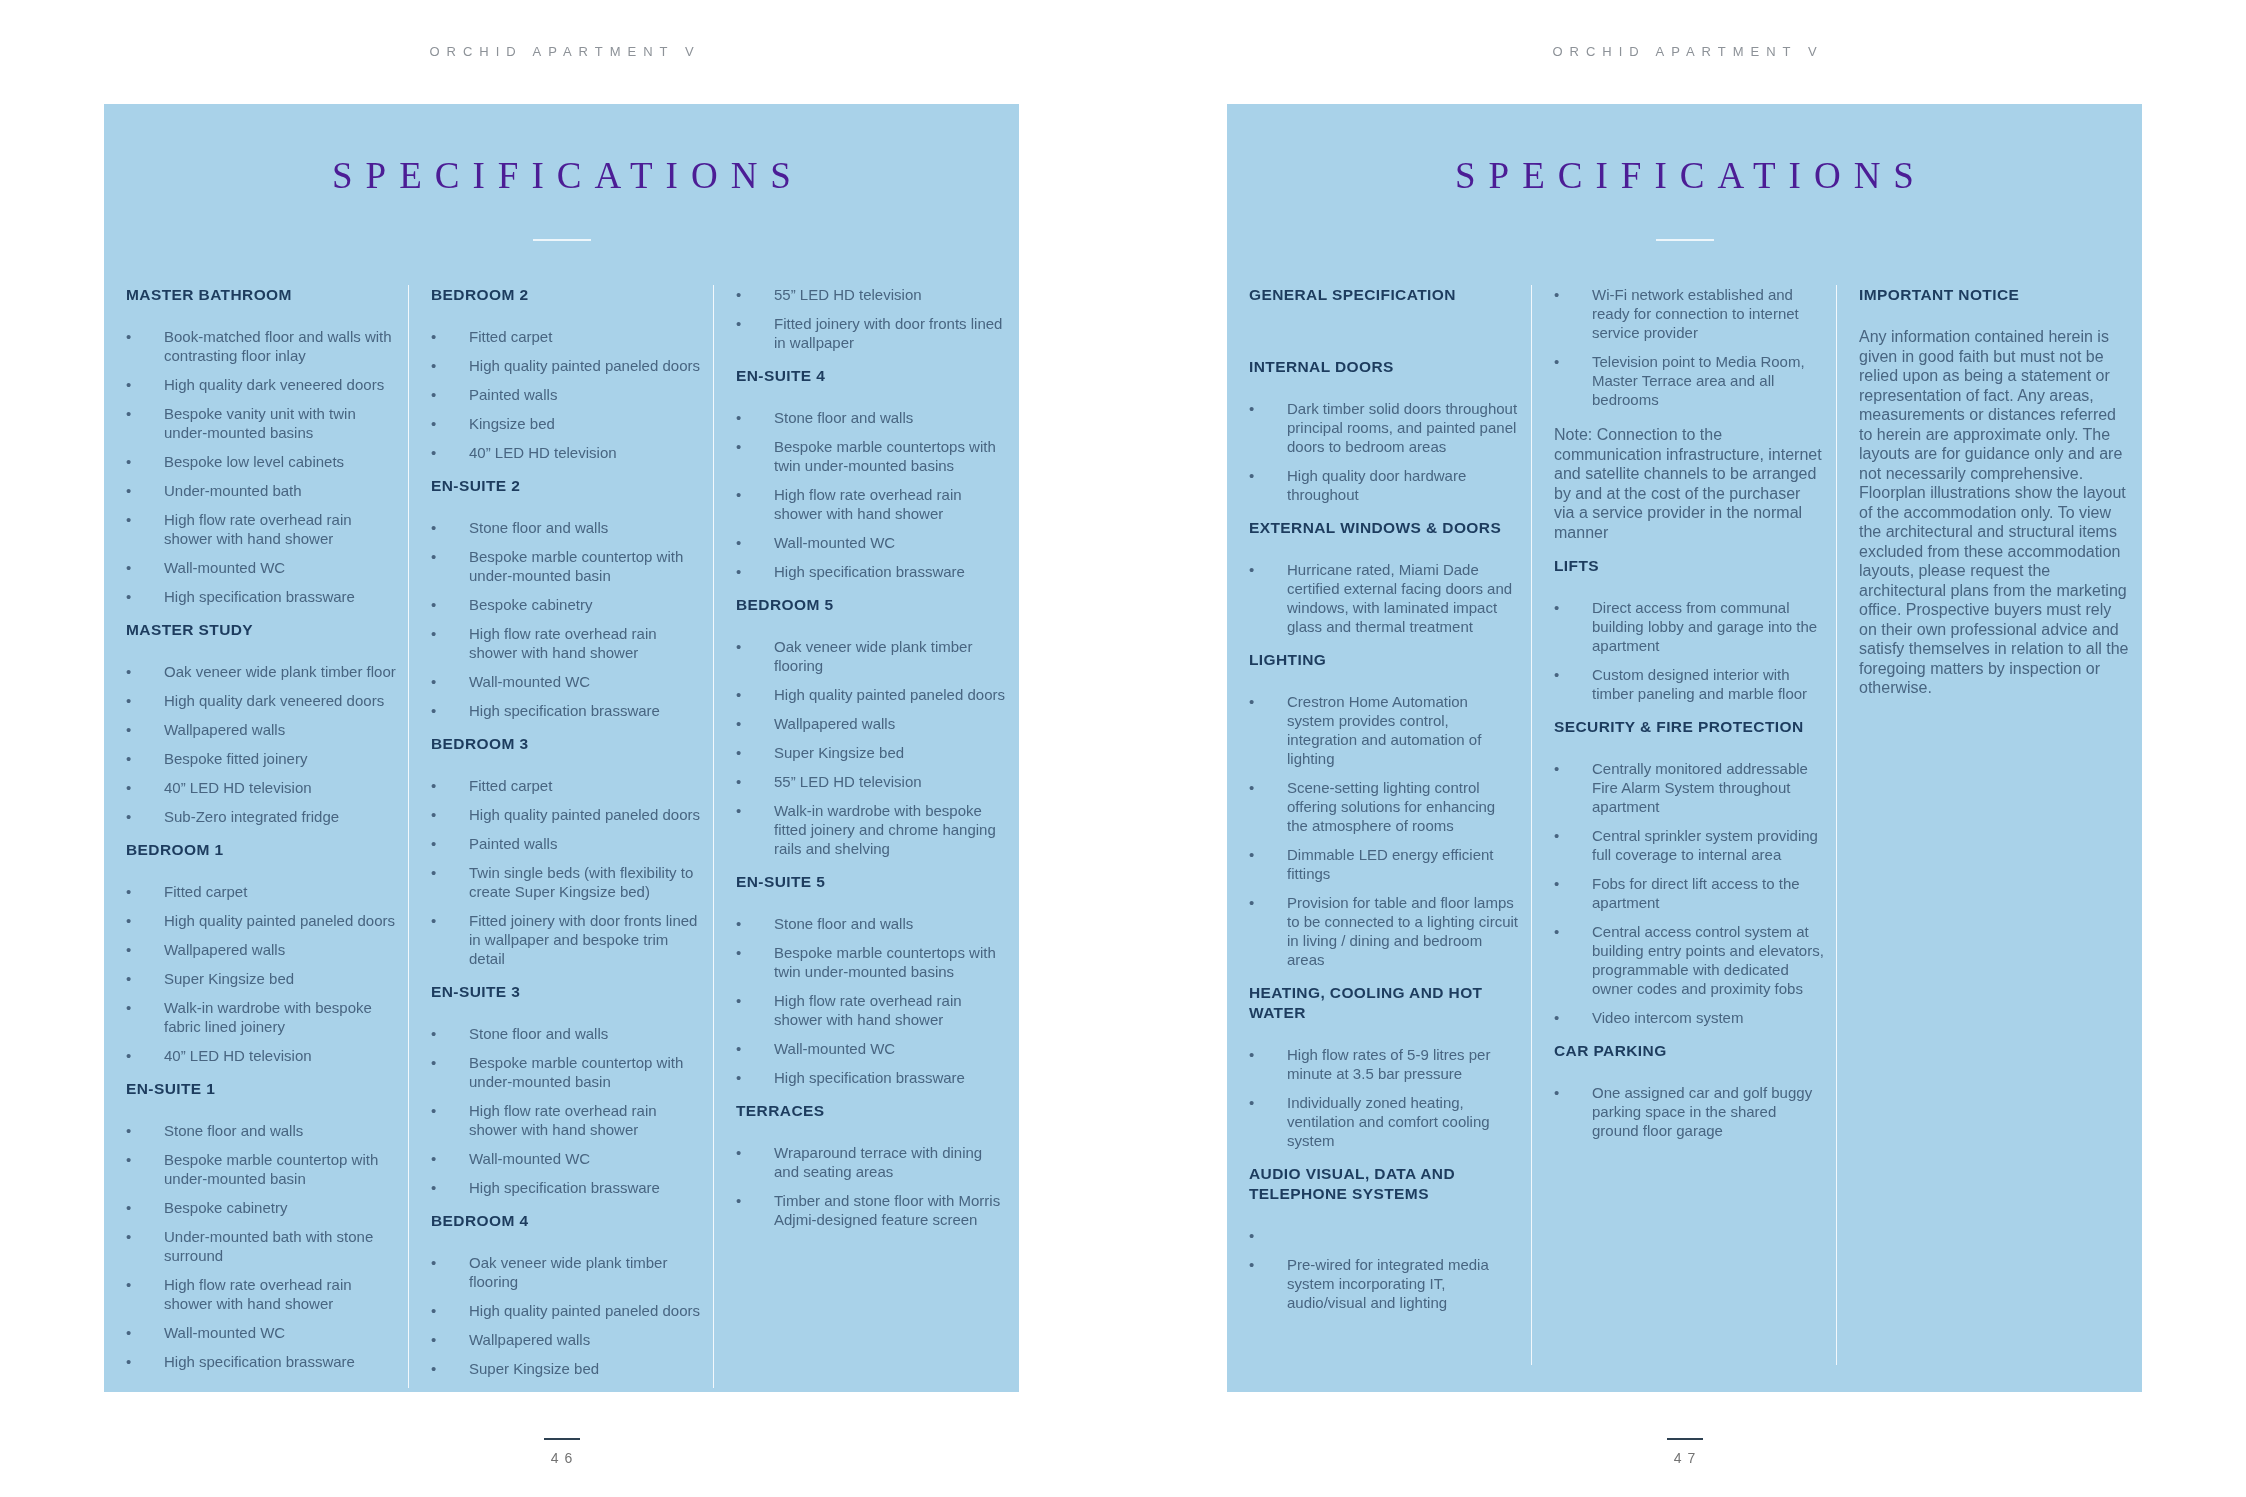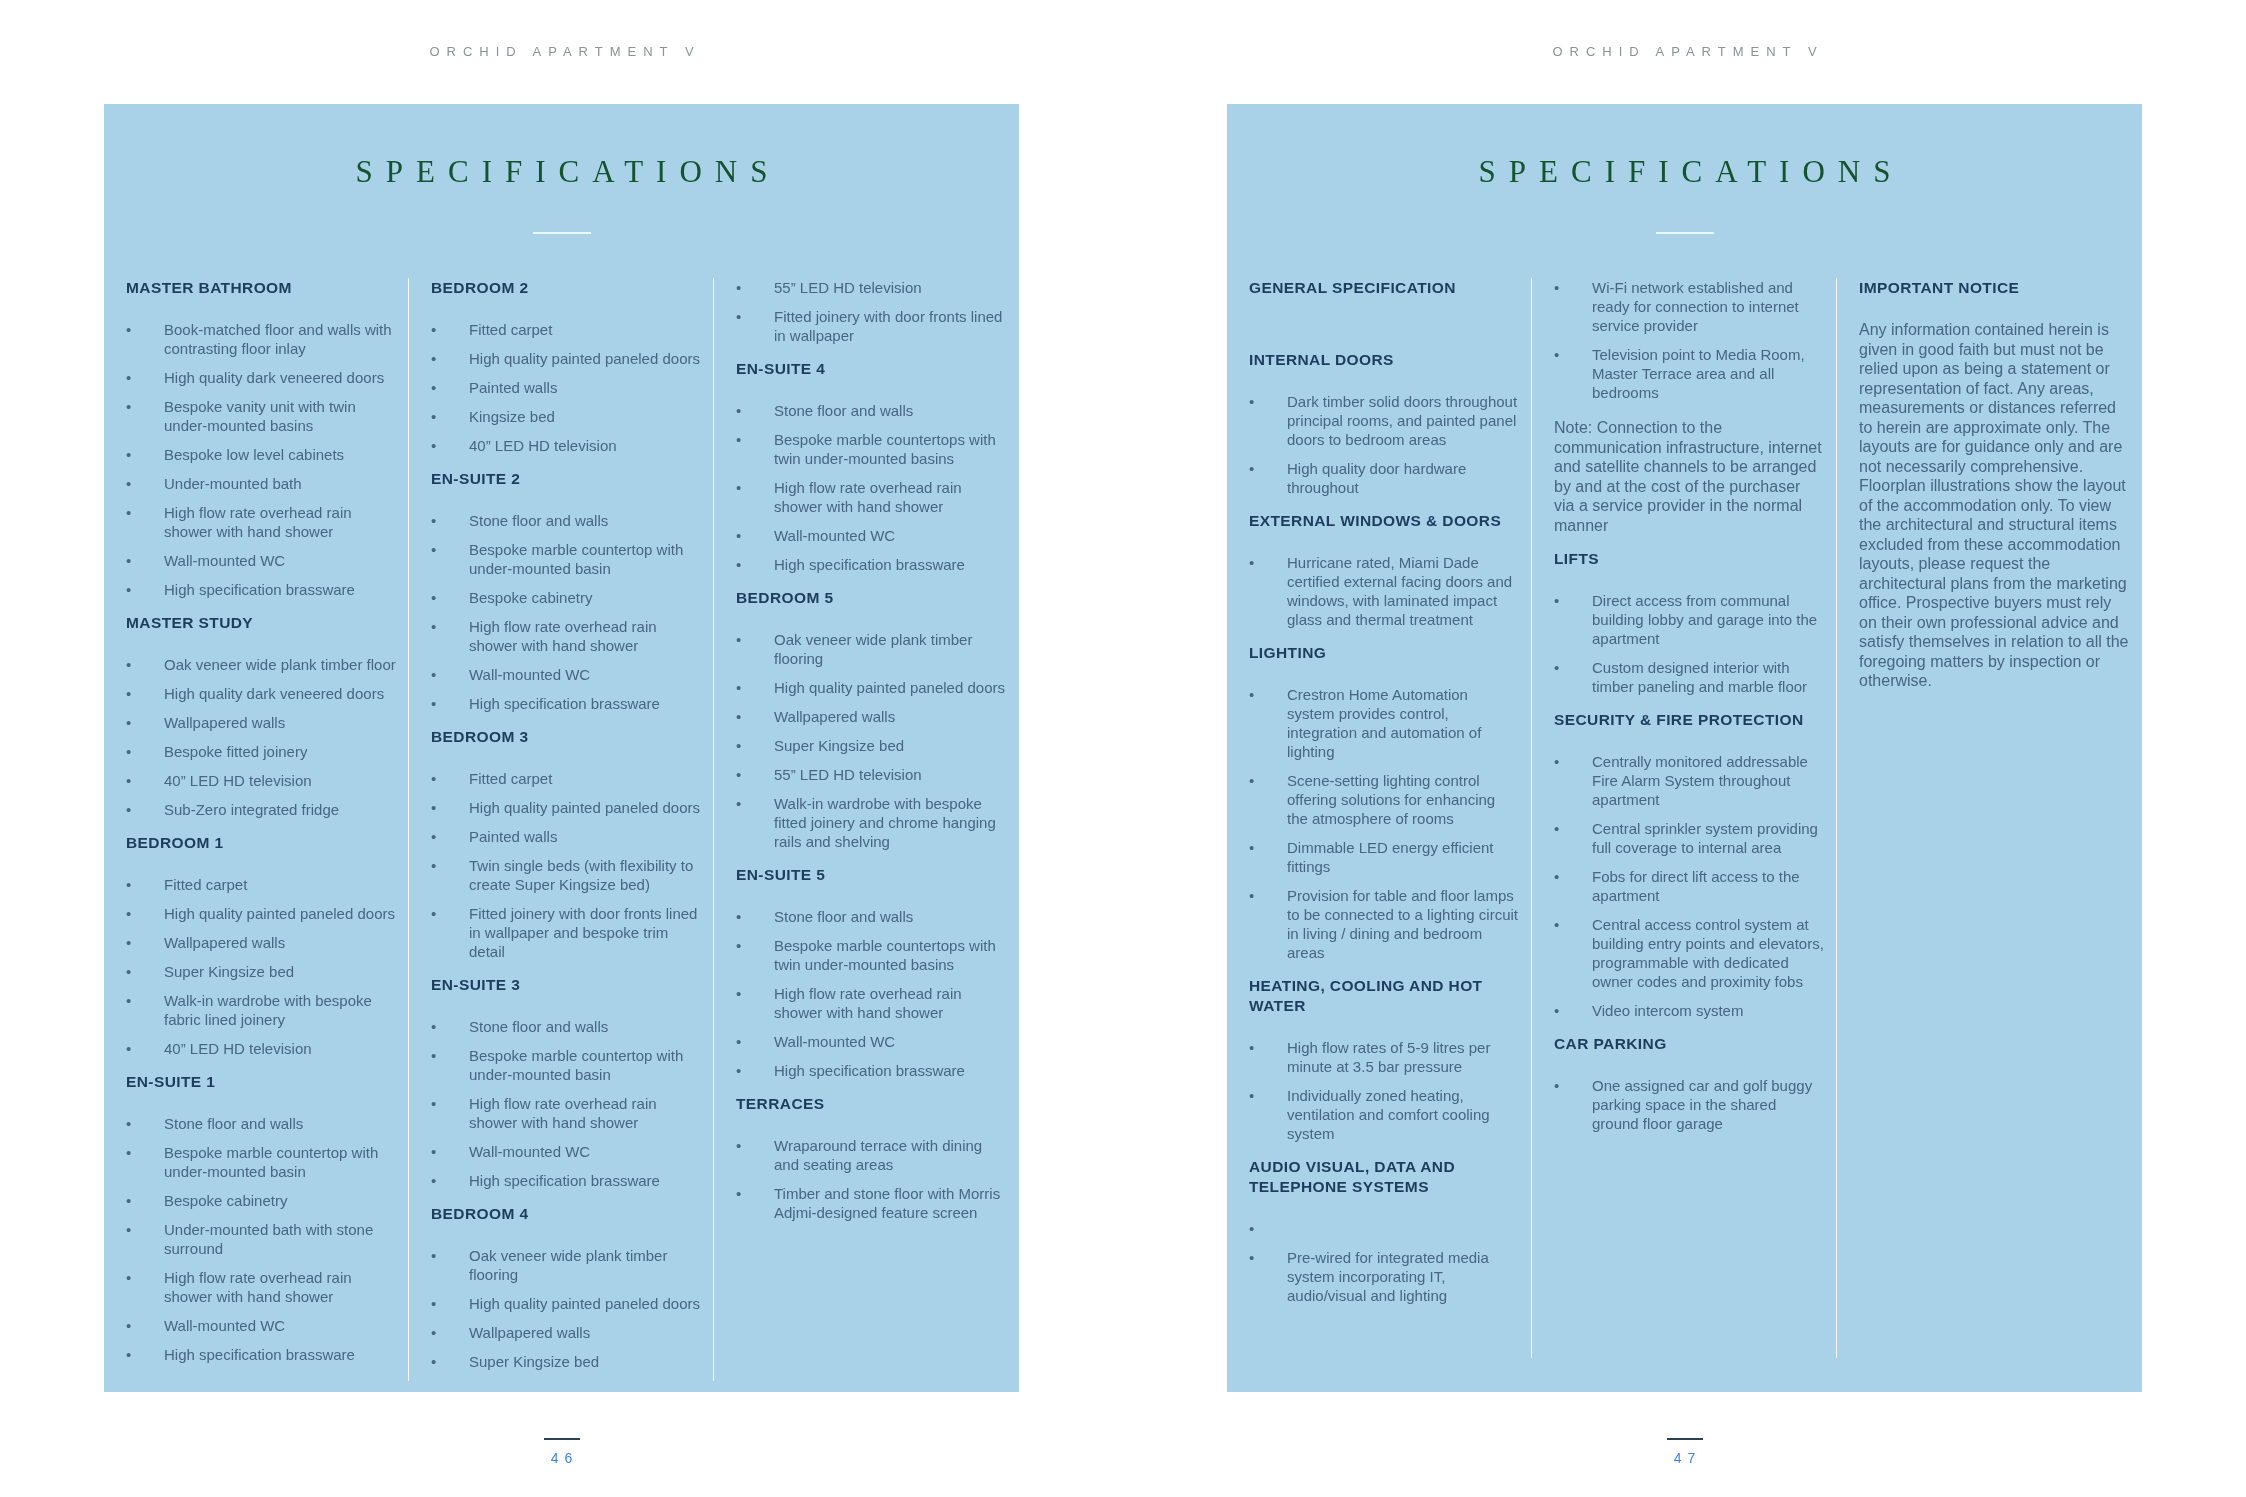--- a/index.html
+++ b/index.html
@@ -27,24 +27,24 @@
     width: 915px; height: 1288px;
     margin: 0 auto;
     background: #a9d2e9;
     padding-top: 50px;
   }
   .panel-title {
     margin: 0;
     text-align: center;
     font-family: "Liberation Serif", serif;
     font-weight: 400;
-    font-size: 31px;
+    font-size: 37px;
     letter-spacing: 13px;
     text-indent: 13px;
-    color: #14532d;
+    color: #4c1d95;
   }
   .title-rule {
     width: 58px; height: 2px;
     background: #edf6fb;
     margin: 42px auto 0;
   }
 
   .columns {
     display: grid;
     grid-template-columns: 305px 305px 305px;
@@ -91,21 +91,21 @@
   .page-footer { margin-top: 46px; text-align: center; }
   .footer-rule {
     width: 36px; height: 2px;
     background: #2e4152;
     margin: 0 auto 10px;
   }
   .page-number {
     font-size: 14px;
     letter-spacing: 6px;
     text-indent: 6px;
-    color: #3b82f6;
+    color: #737373;
   }
 </style>
 </head>
 <body>
 
 <div class="spread">
 
   <section class="page">
     <div class="running-head">ORCHID APARTMENT V</div>
     <div class="panel">

